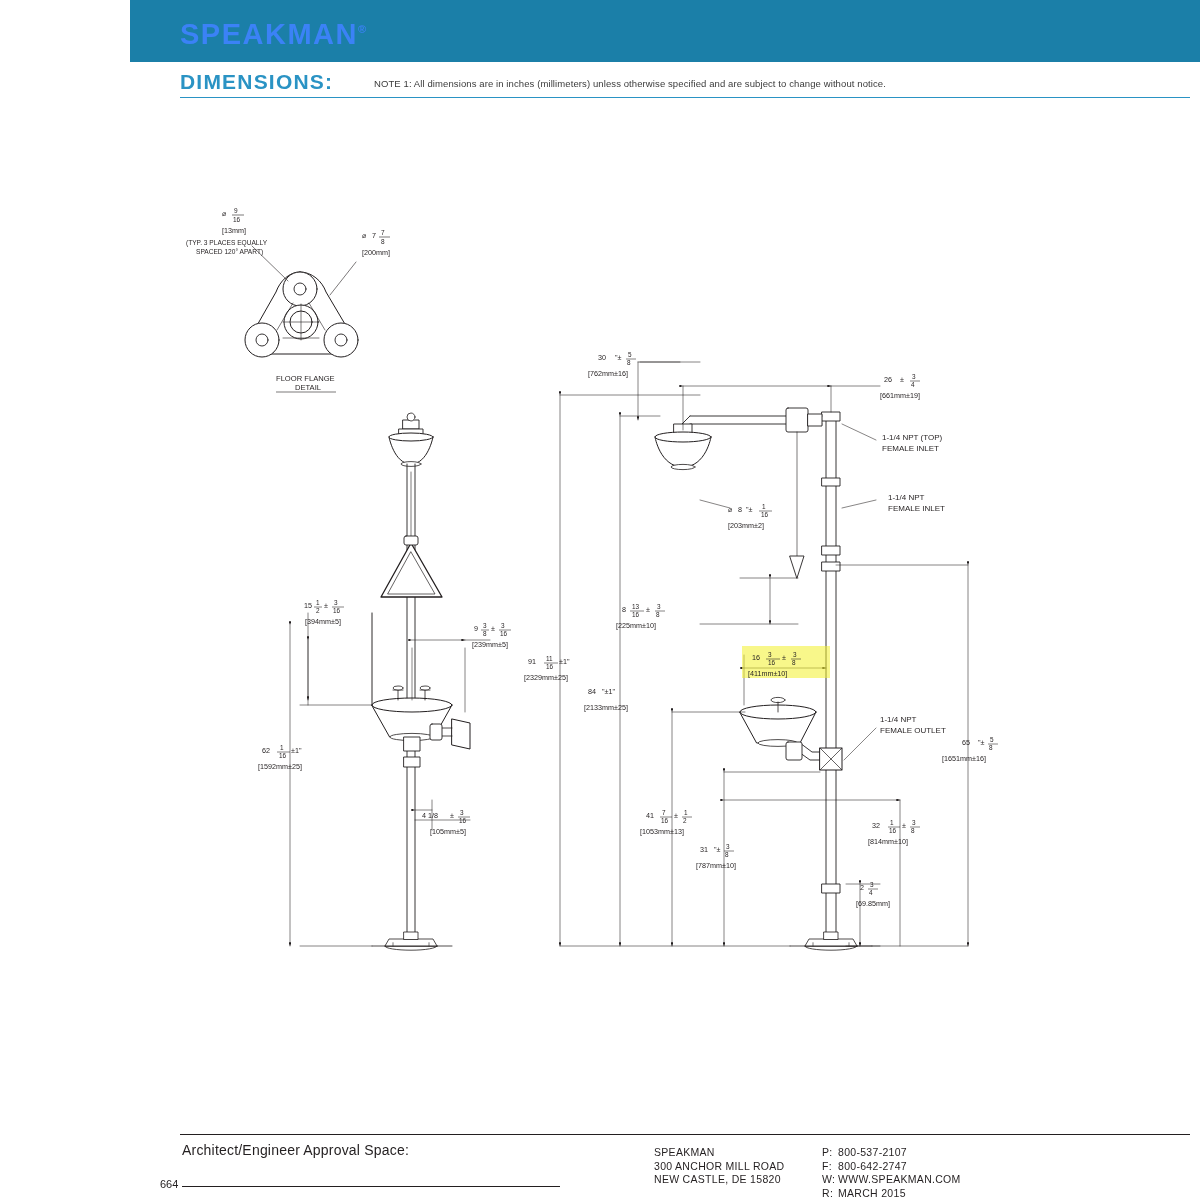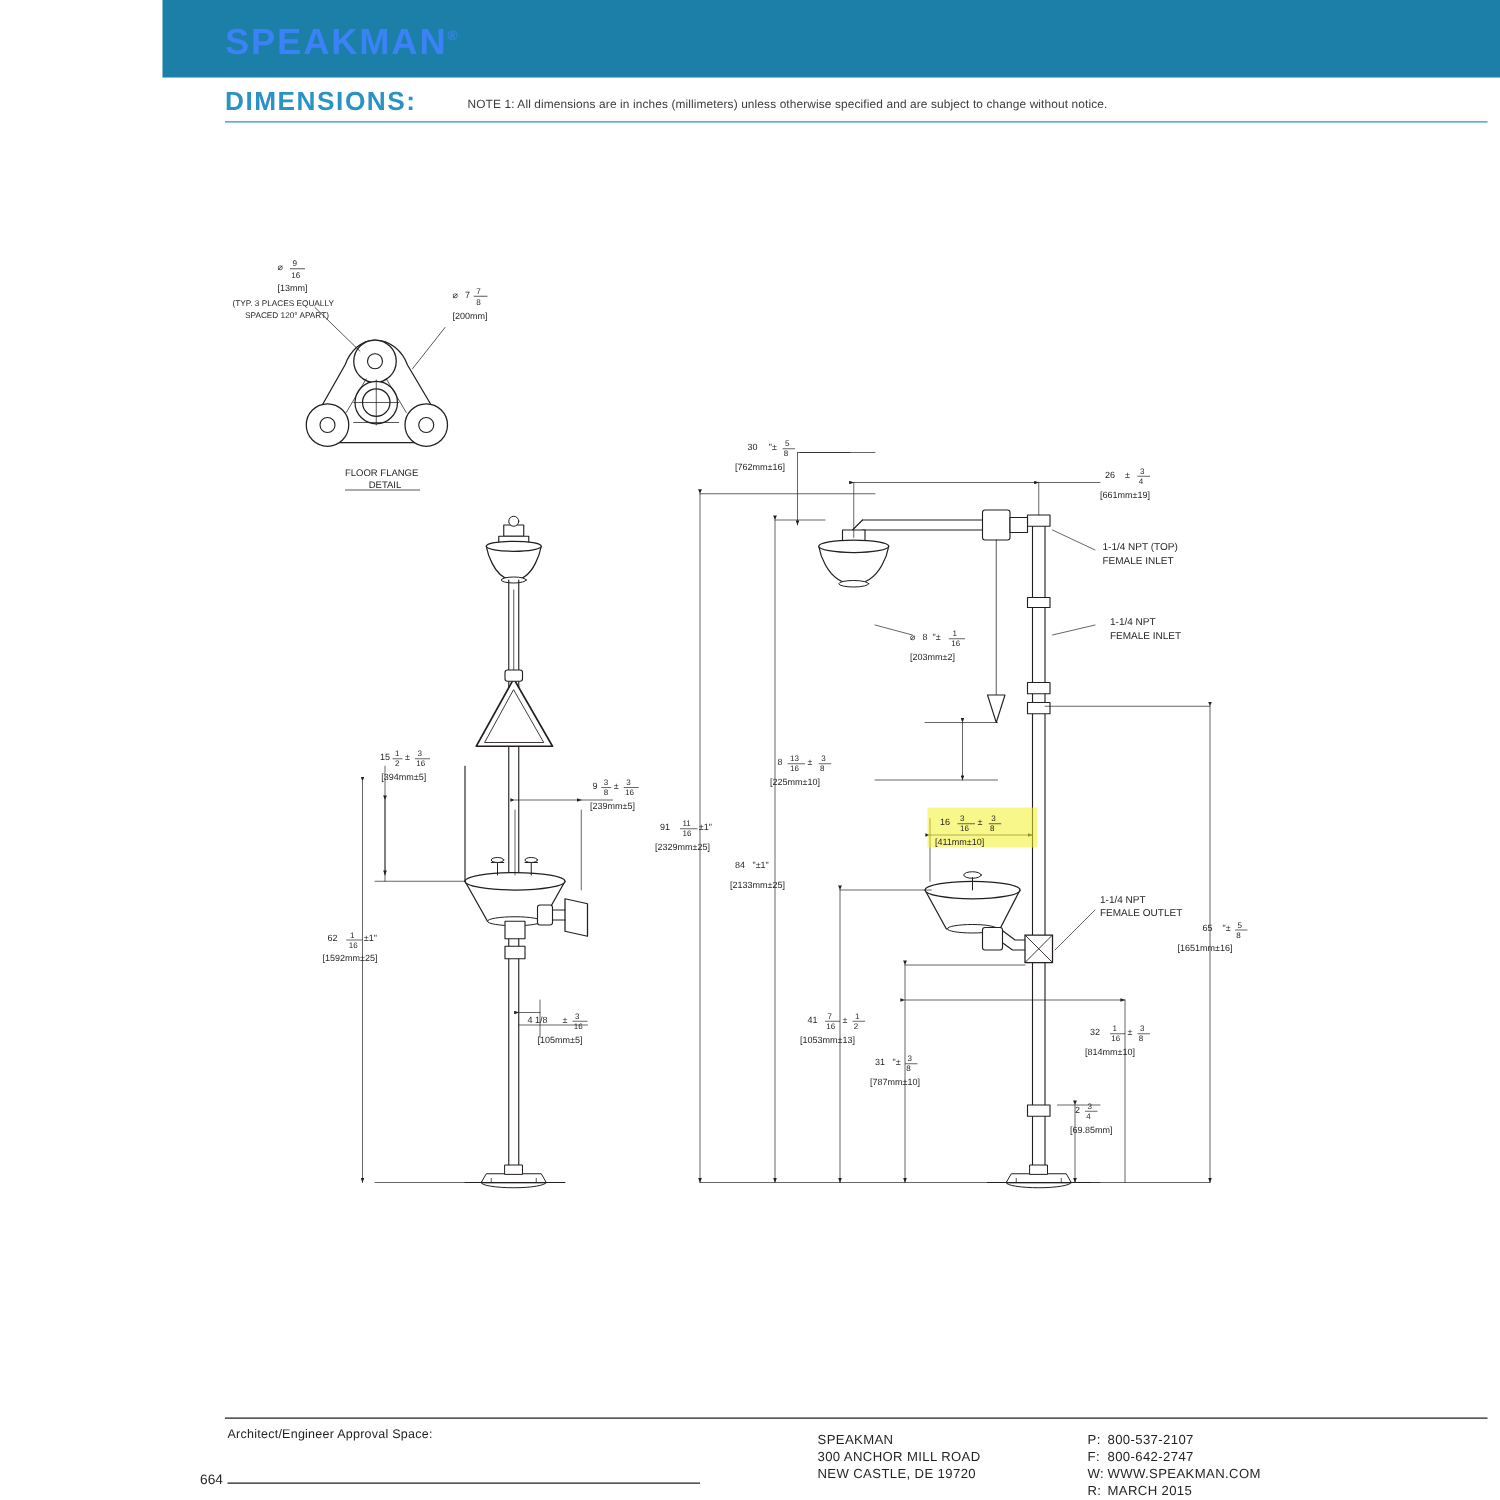--- a/index.html
+++ b/index.html
@@ -29,25 +29,25 @@
     position:absolute;left:194px;top:8px;
     font-size:9.5px;color:#3b3b3b;letter-spacing:.1px;white-space:nowrap;
   }
   .dimrule{
     position:absolute;left:180px;top:97px;width:1010px;height:1px;background:#2a93c4;
   }
   
   #canvas{position:absolute;left:0;top:0;width:1200px;height:1200px;}
   
   .footrule{position:absolute;left:180px;top:1134px;width:1010px;height:1px;background:#231f20;}
-  .approval{position:absolute;left:182px;top:1142px;font-size:10px;color:#231f20;letter-spacing:.2px;}
+  .approval{position:absolute;left:182px;top:1142px;font-size:14px;color:#231f20;letter-spacing:.2px;}
   .approvalline{position:absolute;left:182px;top:1186px;width:378px;height:1px;background:#231f20;}
   .pagenum{position:absolute;left:160px;top:1178px;font-size:11px;color:#231f20;text-align:right;}
   .addr{position:absolute;left:654px;top:1146px;font-size:10.5px;line-height:13.5px;color:#231f20;letter-spacing:.3px;}
-  .contact{position:absolute;left:822px;top:1146px;font-size:10.5px;line-height:13.5px;color:#231f20;letter-spacing:.3px;margin-left:48px;}
+  .contact{position:absolute;left:822px;top:1146px;font-size:10.5px;line-height:13.5px;color:#231f20;letter-spacing:.3px;}
   .contact .lbl{display:inline-block;width:16px;}
   text{font-family:"Liberation Sans", sans-serif;}
 </style>
 </head>
 <body>
 
 <div class="brandbar"></div>
 <div class="brandlogo">
   <span>SPEAKMAN</span><span class="reg">®</span>
 </div>
@@ -444,20 +444,20 @@
   </g>
 </svg>
 
 <div class="footrule"></div>
 <div class="approval">Architect/Engineer Approval Space:</div>
 <div class="approvalline"></div>
 <div class="pagenum">664</div>
 <div class="addr">
   <div>SPEAKMAN</div>
   <div>300 ANCHOR MILL ROAD</div>
-  <div>NEW CASTLE, DE 19720</div>
+  <div>NEW CASTLE, DE 15820</div>
 </div>
 <div class="contact">
   <div><span class="lbl">P:</span><span>800-537-2107</span></div>
   <div><span class="lbl">F:</span><span>800-642-2747</span></div>
   <div><span class="lbl">W:</span><span>WWW.SPEAKMAN.COM</span></div>
   <div><span class="lbl">R:</span><span>MARCH 2015</span></div>
 </div>
 
 </body></html>

